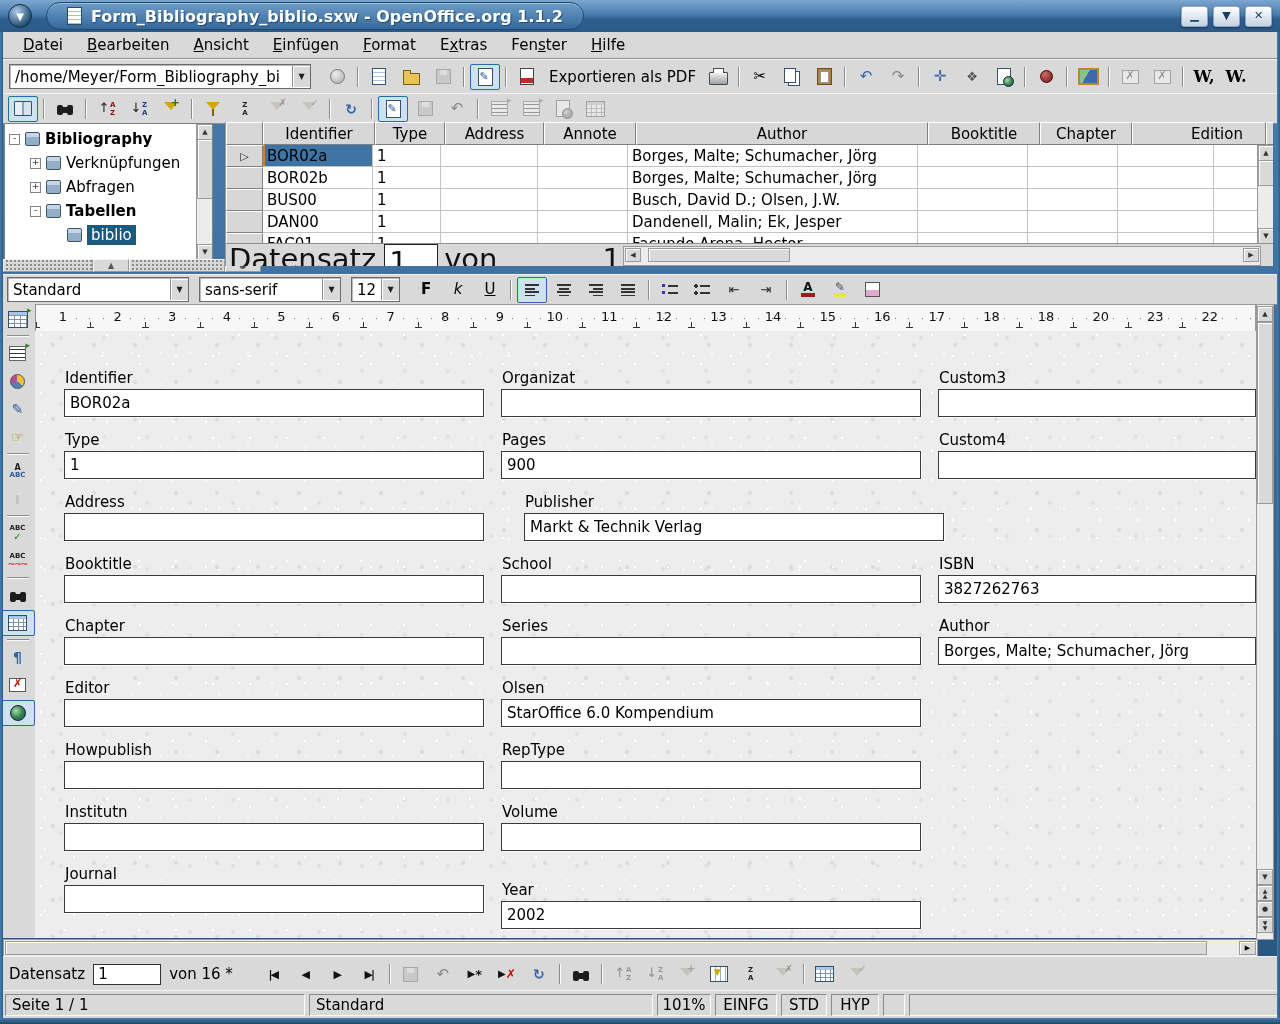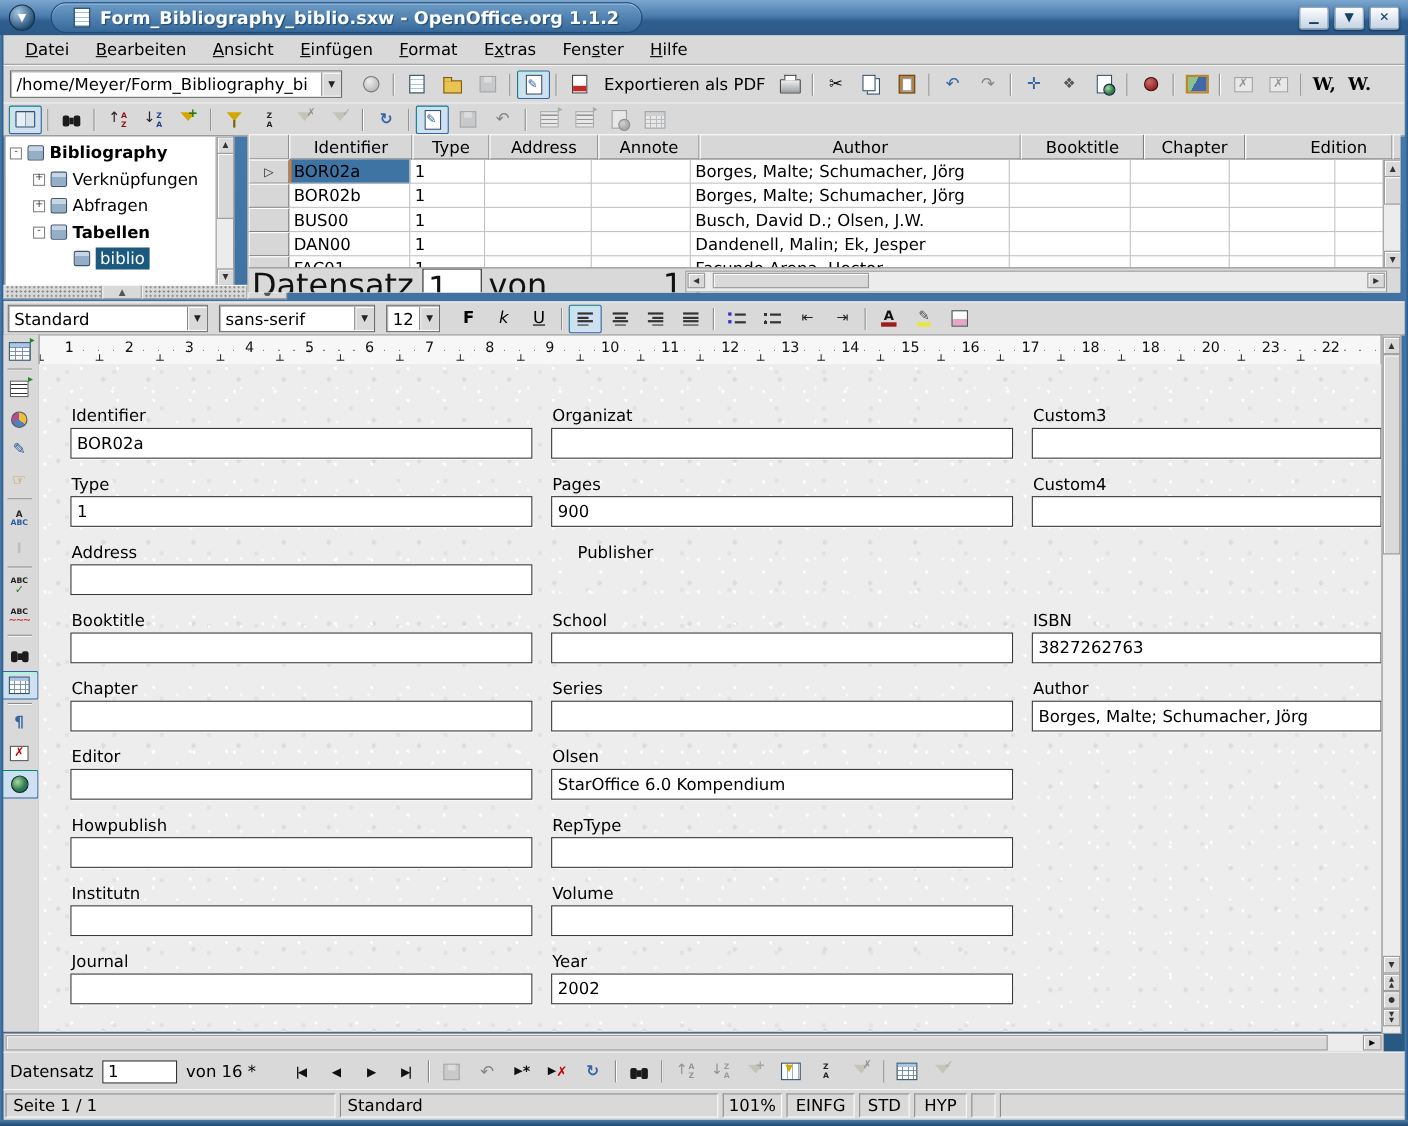--- a/index.html
+++ b/index.html
@@ -764,20 +764,21 @@
         <div class="ffield" style="top: 38px;">
           <div class="flabel">Organizat</div>
           <div class="fbox"></div>
         </div>
         <div class="ffield" style="top: 100px;">
           <div class="flabel">Pages</div>
           <div class="fbox">900</div>
         </div>
         <div class="ffield" style="top: 162px; margin-left: 23px;">
           <div class="flabel">Publisher</div>
+          <div class="fbox">Markt &amp; Technik Verlag</div>
         </div>
         <div class="ffield" style="top: 224px;">
           <div class="flabel">School</div>
           <div class="fbox"></div>
         </div>
         <div class="ffield" style="top: 286px;">
           <div class="flabel">Series</div>
           <div class="fbox"></div>
         </div>
         <div class="ffield" style="top: 348px;">
@@ -785,21 +786,21 @@
           <div class="fbox">StarOffice 6.0 Kompendium</div>
         </div>
         <div class="ffield" style="top: 410px;">
           <div class="flabel">RepType</div>
           <div class="fbox"></div>
         </div>
         <div class="ffield" style="top: 472px;">
           <div class="flabel">Volume</div>
           <div class="fbox"></div>
         </div>
-        <div class="ffield" style="top: 534px;">
+        <div class="ffield" style="top: 550px;">
           <div class="flabel">Year</div>
           <div class="fbox">2002</div>
         </div>
       </div>
       <div class="fcol" style="left: 903px; width: 318px;">
         <div class="ffield" style="top: 38px;">
           <div class="flabel">Custom3</div>
           <div class="fbox"></div>
         </div>
         <div class="ffield" style="top: 100px;">

